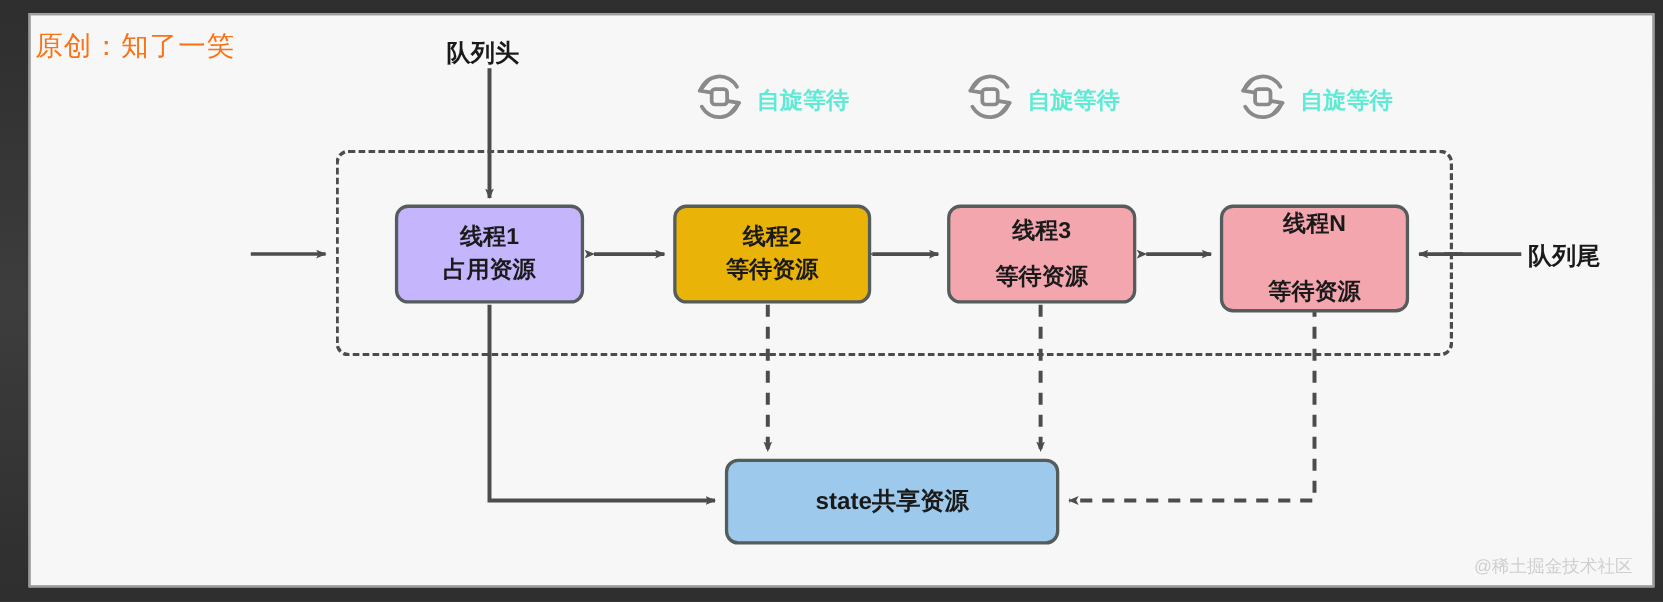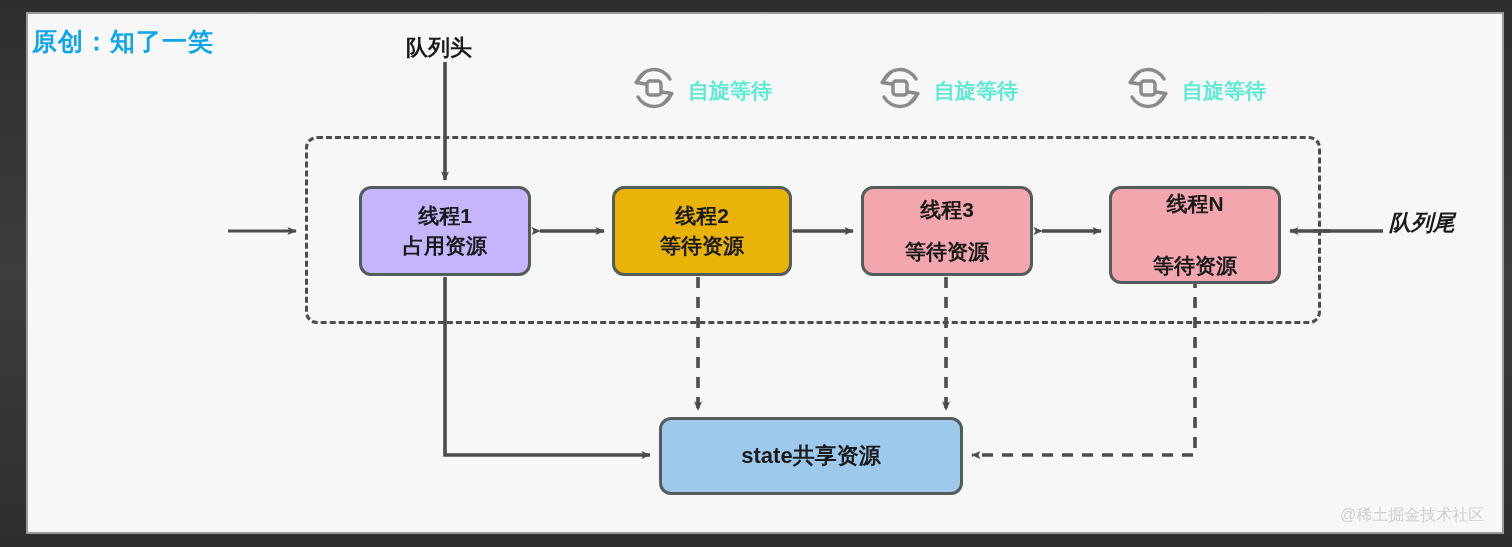--- a/index.html
+++ b/index.html
@@ -31,22 +31,22 @@
     box-sizing: border-box;
   }
   #stage {
     position: absolute;
     left: 0; top: 0;
     width: 1512px; height: 547px;
   }
 
   .wm {
     position: absolute;
-    color: #0ea5e9;
-    font-weight: bold;
+    color: #f97316;
+    font-weight: normal;
     white-space: nowrap;
   }
   #wm-top {
     left: 32px; top: 25px;
     font-size: 25px;
     letter-spacing: 1px;
   }
   #wm-bottom {
     left: 1340px; top: 505px;
     font-size: 16px;
@@ -120,21 +120,21 @@
 
   
   .plain-label {
     position: absolute;
     color: #1a1a1a;
     font-weight: bold;
     font-size: 22px;
     white-space: nowrap;
   }
   #label-head { left: 406px; top: 33px; }
-  #label-tail { left: 1389px; top: 208px; font-style: italic; }
+  #label-tail { left: 1389px; top: 218px; }
 
   .spin-label {
     position: absolute;
     color: #5eead4;
     font-weight: bold;
     font-size: 21px;
     white-space: nowrap;
   }
   #spin-label-1 { left: 688px; top: 77px; }
   #spin-label-2 { left: 934px; top: 77px; }

